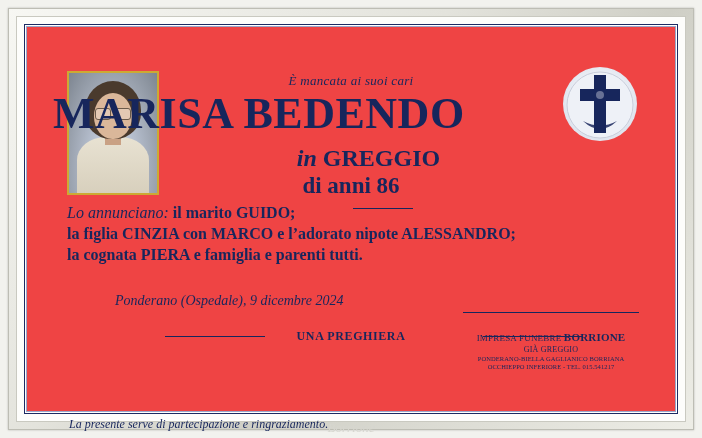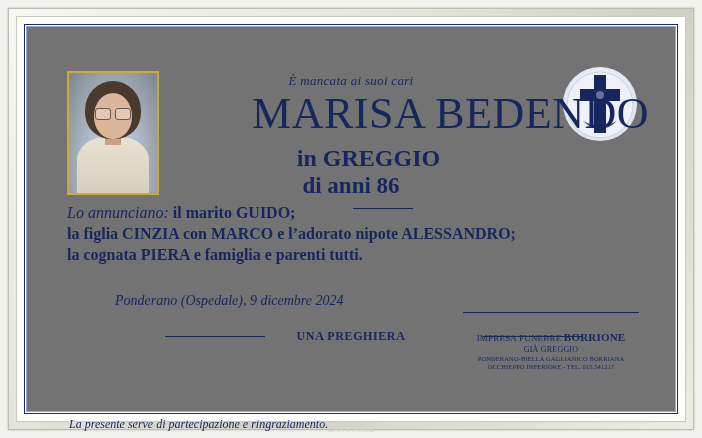--- a/index.html
+++ b/index.html
@@ -40,21 +40,21 @@
     bottom: 16px;
     background: #fdfdfb;
     border: 1px solid #c9c9c0;
   }
   .frame-inner {
     position: absolute;
     left: 24px;
     top: 24px;
     right: 24px;
     bottom: 24px;
-    background: #737373;
+    background: #ef4444;
     border: 1px solid #1b2a63;
     box-shadow: inset 0 0 0 1px #ffffff, inset 0 0 0 2px #9aa6c8;
   }
 
   
   .content {
     position: absolute;
     left: 28px;
     top: 28px;
     right: 28px;
@@ -152,38 +152,39 @@
     text-align: center;
     font-style: italic;
     font-size: 13px;
     color: #17265c;
     letter-spacing: 0.3px;
   }
   .name {
     position: absolute;
     left: 0; right: 0;
     top: 38px;
-    text-align: right;
+    text-align: left;
     font-size: 44px;
-    font-weight: normal;
+    font-weight: bold;
     color: #17265c;
     letter-spacing: 0.5px;
     line-height: 1.05;
     white-space: nowrap;
   }
   .in-line {
     position: absolute;
     left: 0; right: 0;
     top: 92px;
     text-align: center;
     font-size: 24px;
     font-weight: bold;
     color: #17265c;
   }
   .in-line .small-in {
+    font-style: italic;
     font-weight: bold;
     margin-left: 35px;
   }
   .age-line {
     position: absolute;
     left: 0; right: 0;
     top: 120px;
     text-align: center;
     font-size: 23px;
     font-weight: bold;

